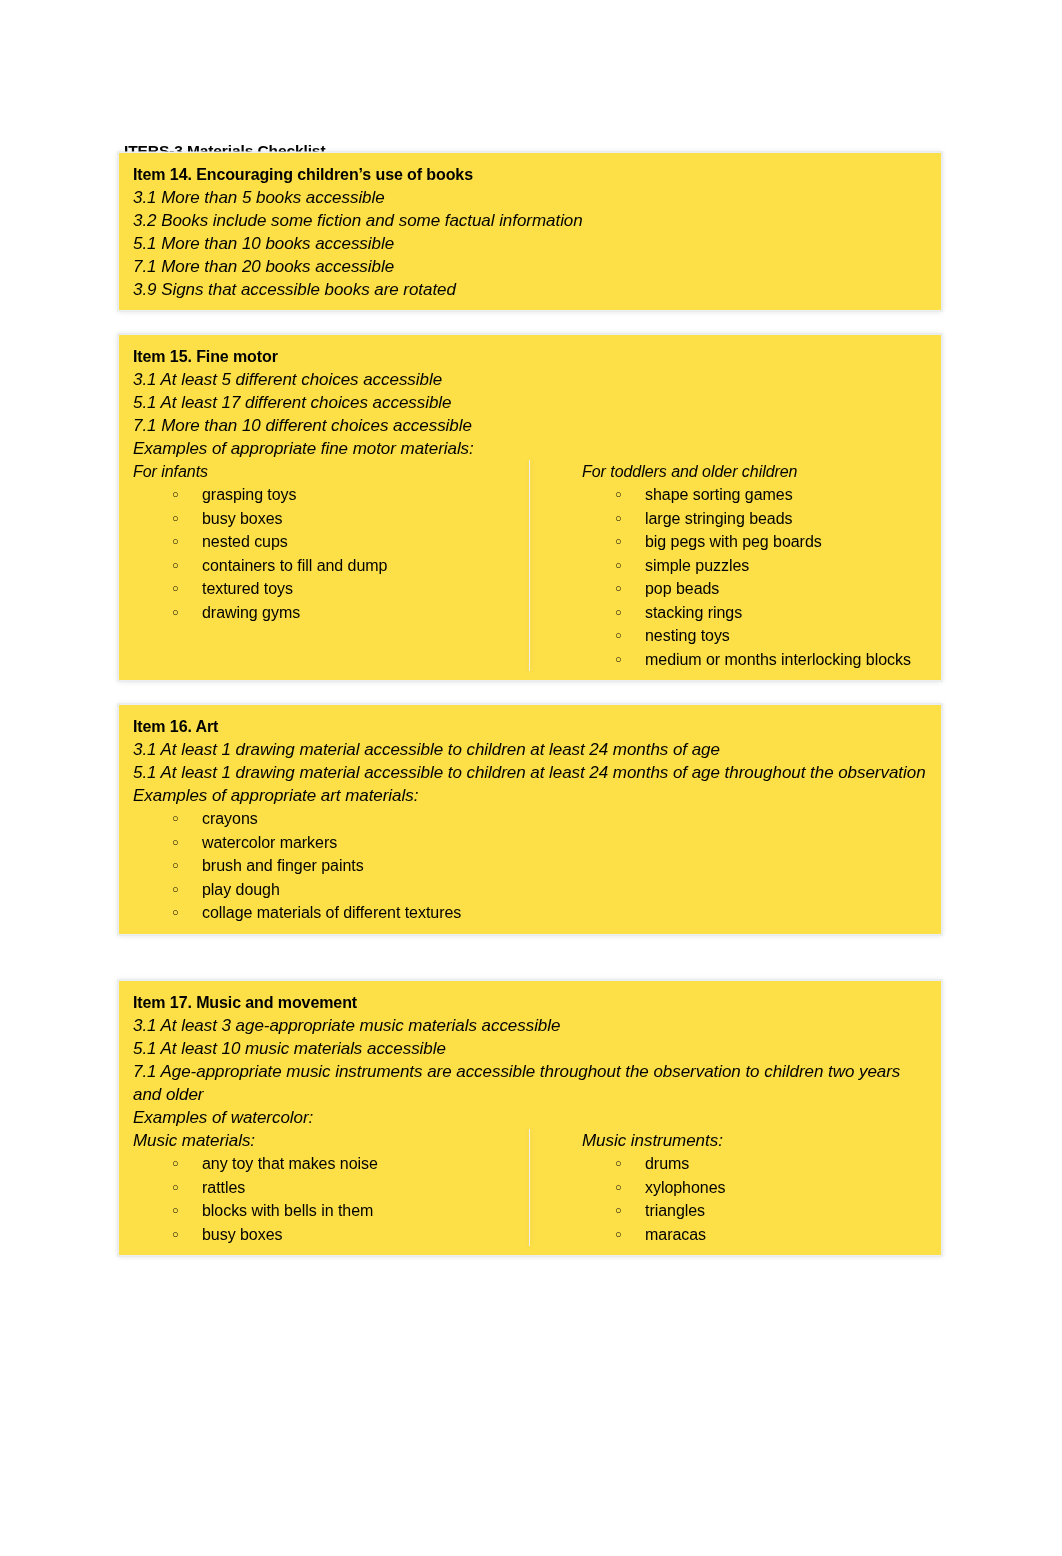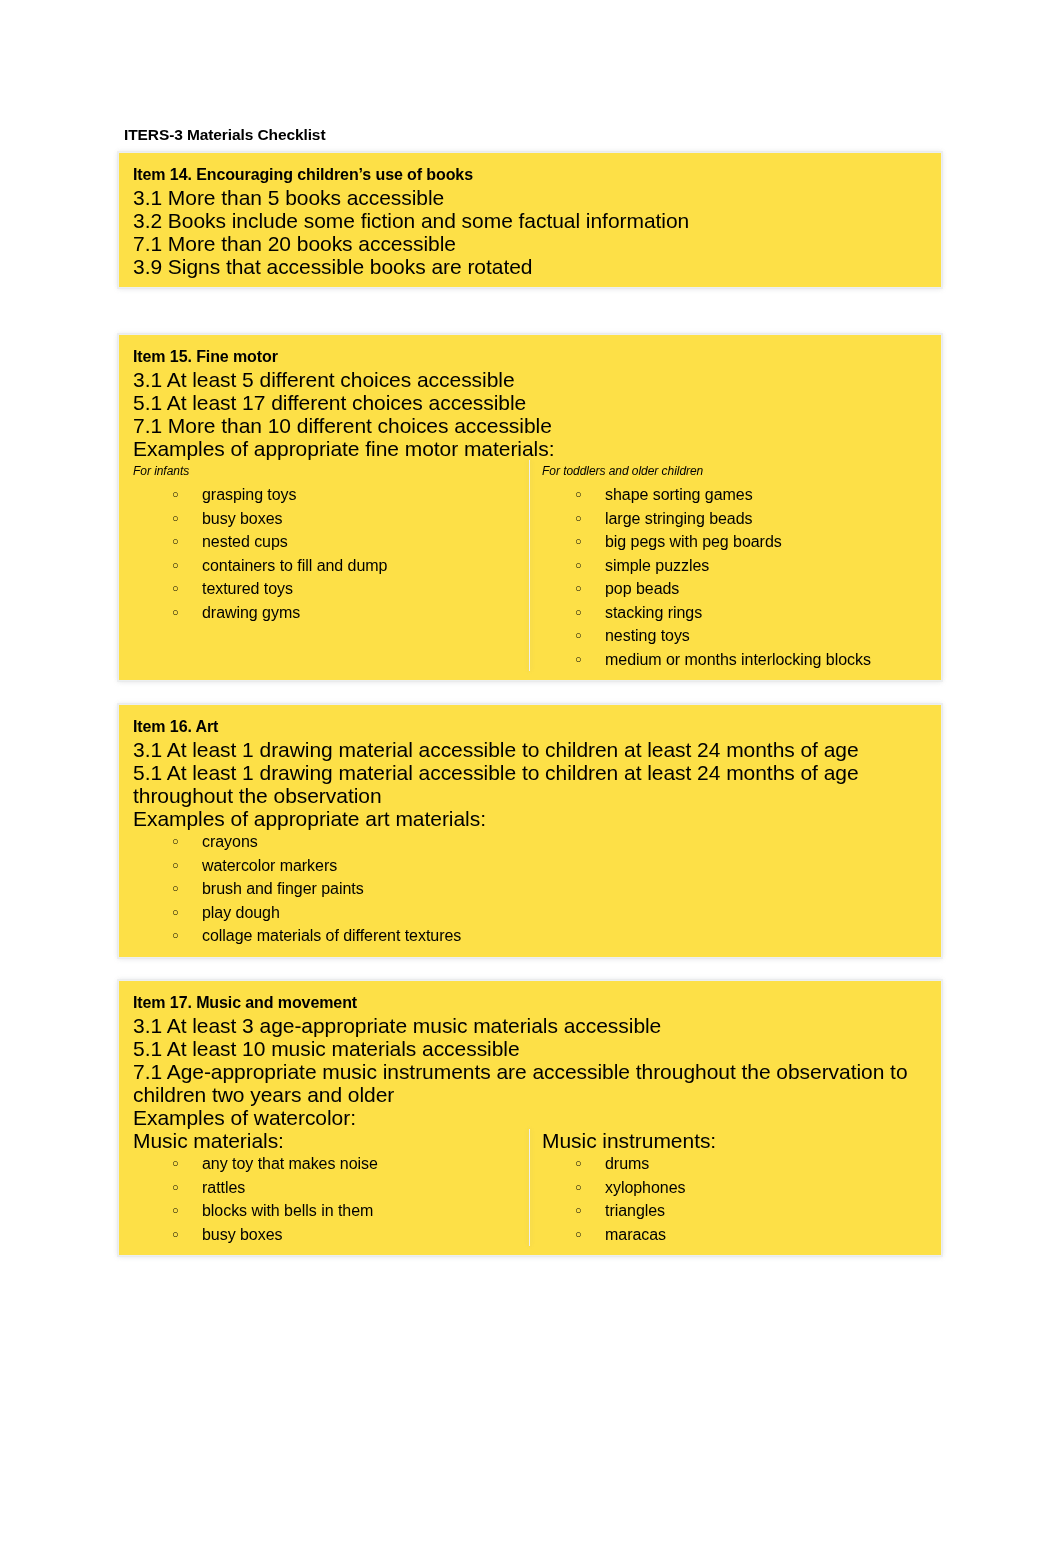--- a/index.html
+++ b/index.html
@@ -17,21 +17,21 @@
     position: relative;
     width: 1062px;
     height: 1556px;
     padding: 0;
   }
 
   
   .doc-title {
     position: absolute;
     left: 124px;
-    top: 124px;
+    top: 140px;
     font-size: 15.5px;
     font-weight: bold;
     line-height: 22px;
     letter-spacing: -0.1px;
     white-space: nowrap;
   }
 
   
   .item-box {
     position: absolute;
@@ -48,28 +48,29 @@
 
   .item-head {
     font-size: 16px;
     font-weight: bold;
     line-height: 23px;
     letter-spacing: -0.1px;
     margin: 0 0 0 0;
   }
 
   .line {
-    font-size: 21px;
+    font-size: 17px;
     line-height: 23px;
     letter-spacing: -0.05px;
     margin: 0;
+    font-style: italic;
   }
 
   .line-italic {
-    font-size: 12px;
+    font-size: 16px;
     line-height: 23px;
     font-style: italic;
     letter-spacing: -0.05px;
     margin: 0;
   }
 
   
   ul.circ {
     list-style: none;
     margin: 0;
@@ -106,20 +107,21 @@
   .col-divider {
     flex: 0 0 1px;
     width: 1px;
     background: #eceff0;
     box-shadow: 0 0 4px rgba(150,155,160,0.30);
     margin: 0 6px 0 0;
   }
   .col-right {
     flex: 1 1 auto;
     padding-left: 6px;
+    margin-left: 40px;
   }
   .col-right ul.circ > li { padding-left: 63px; }
   .col-right ul.circ > li .bullet { left: 33px; }
 
   
   #box-item14 { top: 152px; }
   #box-item15 { top: 334px; }
   #box-item16 { top: 704px; }
   #box-item17 { top: 980px; }
 </style>
@@ -127,20 +129,21 @@
 <body>
 
 <div class="page">
 
   <div class="doc-title">ITERS-3 Materials Checklist</div>
 
   <div class="item-box" id="box-item14">
     <div class="item-head">Item 14. Encouraging children’s use of books</div>
     <div class="line">3.1 More than 5 books accessible</div>
     <div class="line">3.2 Books include some fiction and some factual information</div>
+    <div class="line">5.1 More than 10 books accessible</div>
     <div class="line">7.1 More than 20 books accessible</div>
     <div class="line">3.9 Signs that accessible books are rotated</div>
   </div>
 
   <div class="item-box" id="box-item15">
     <div class="item-head">Item 15. Fine motor</div>
     <div class="line">3.1 At least 5 different choices accessible</div>
     <div class="line">5.1 At least 17 different choices accessible</div>
     <div class="line">7.1 More than 10 different choices accessible</div>
     <div class="line">Examples of appropriate fine motor materials:</div>

